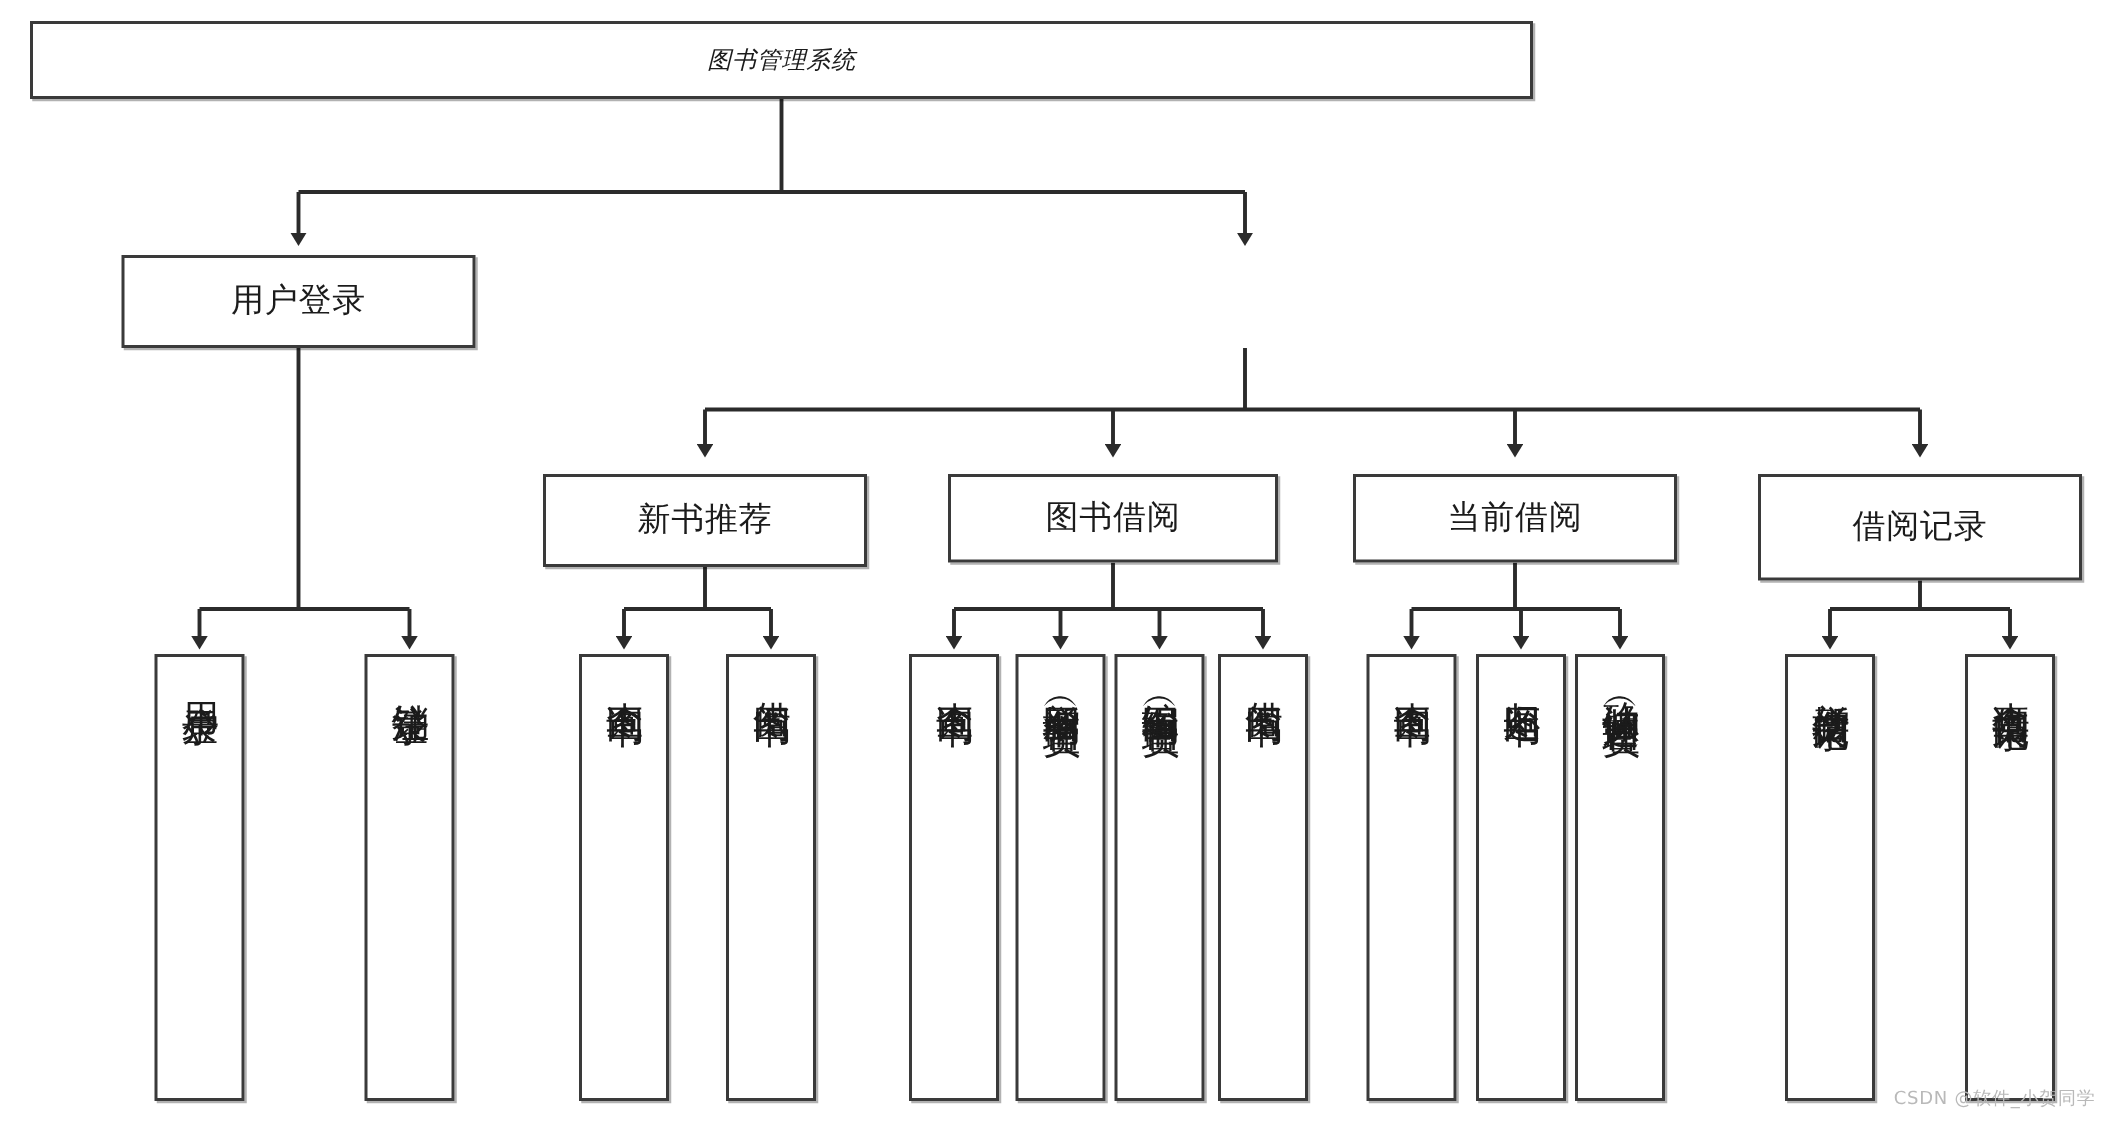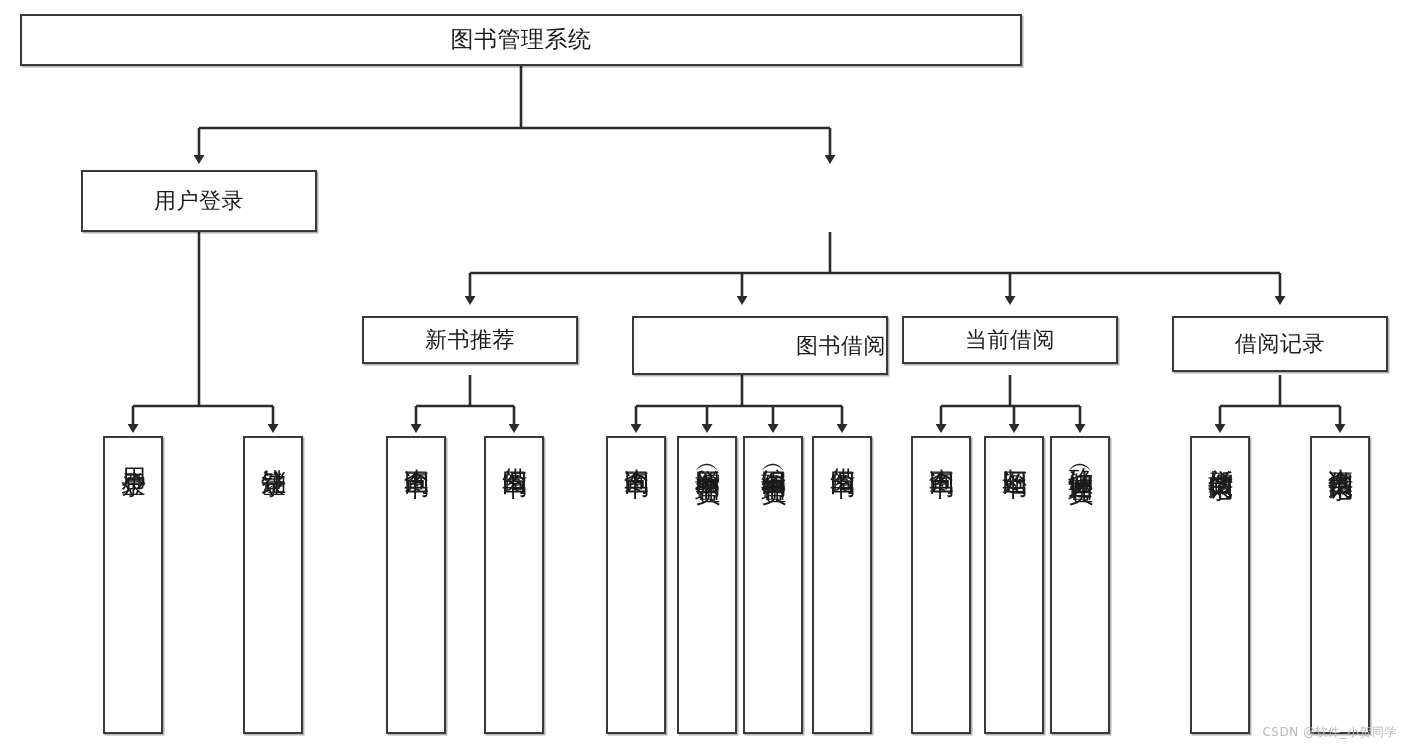--- a/index.html
+++ b/index.html
@@ -39,21 +39,22 @@
   .node .lbl {
     display: block;
     text-align: center;
     line-height: 1.18;
     letter-spacing: 0.5px;
   }
   .node.horiz .lbl {
     font-size: 22px;
   }
   .node.root .lbl {
-    font-size: 23px;
+    font-size: 16px;
+    font-style: italic;
   }
   .node.vert {
     align-items: flex-start;
     padding-top: 10px;
   }
   .node.vert .lbl {
     writing-mode: vertical-rl;
     text-orientation: upright;
     font-size: 25px;
     line-height: 1.05;
@@ -127,30 +128,30 @@
   </svg>
 
   <div class="node root horiz" style="left:20px; top:14px; width:1002px; height:52px;">
     <span class="lbl">图书管理系统</span>
   </div>
 
   <div class="node horiz" style="left:81px; top:170px; width:236px; height:62px;">
     <span class="lbl">用户登录</span>
   </div>
 
-  <div class="node horiz" style="left:362px; top:316px; width:216px; height:48px;">
+  <div class="node horiz" style="left:362px; top:316px; width:216px; height:62px;">
     <span class="lbl">新书推荐</span>
   </div>
-  <div class="node horiz" style="left:632px; top:316px; width:256px; height:59px;justify-content:flex-end;">
+  <div class="node horiz" style="left:632px; top:316px; width:220px; height:59px;">
     <span class="lbl">图书借阅</span>
   </div>
-  <div class="node horiz" style="left:902px; top:316px; width:216px; height:48px;">
+  <div class="node horiz" style="left:902px; top:316px; width:216px; height:59px;">
     <span class="lbl">当前借阅</span>
   </div>
-  <div class="node horiz" style="left:1172px; top:316px; width:216px; height:56px;">
+  <div class="node horiz" style="left:1172px; top:316px; width:216px; height:71px;">
     <span class="lbl">借阅记录</span>
   </div>
 
   <div class="node vert" style="left:103px; top:436px; width:60px; height:298px;">
     <span class="lbl">用户登录</span>
   </div>
   <div class="node vert" style="left:243px; top:436px; width:60px; height:298px;">
     <span class="lbl">注销登录</span>
   </div>
 

